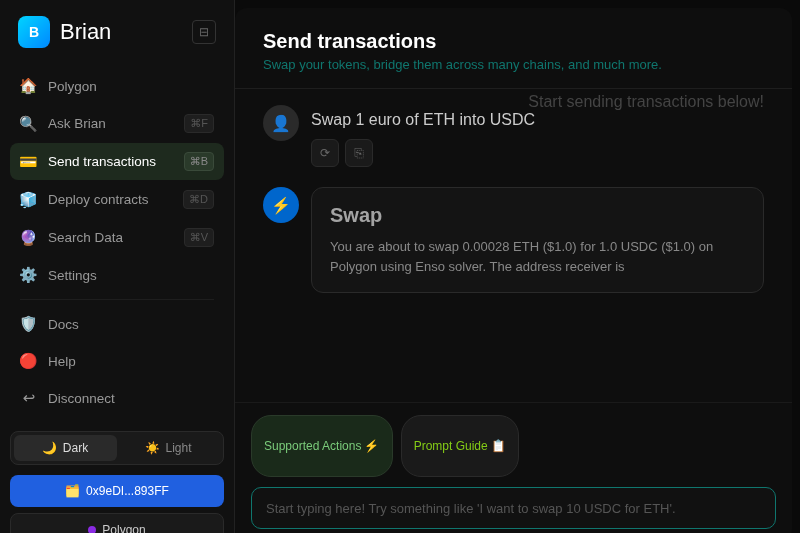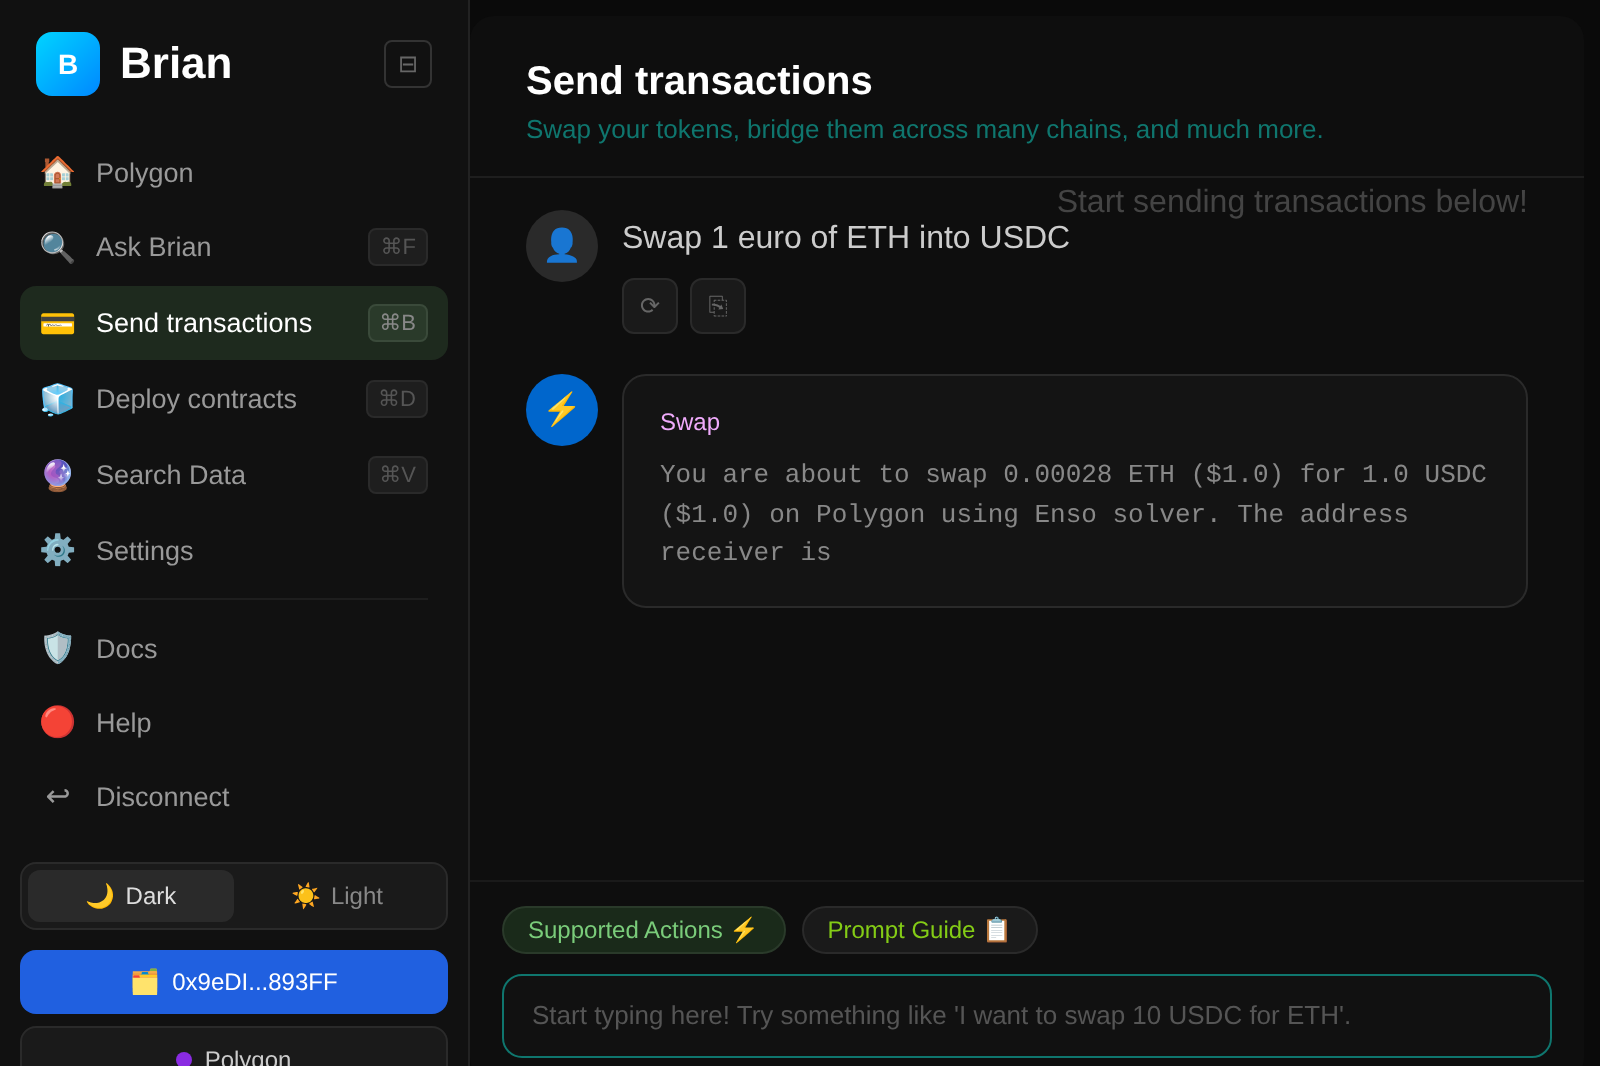--- a/index.html
+++ b/index.html
@@ -47,21 +47,21 @@
       display: flex;
       align-items: center;
       justify-content: center;
       font-weight: bold;
       font-size: 14px;
       color: #fff;
     }
 
     .logo-text {
       font-size: 22px;
-      font-weight: 700;
+      font-weight: 400;
       color: #fff;
     }
 
     .sidebar-collapse-btn {
       width: 24px;
       height: 24px;
       border: 1px solid #333;
       border-radius: 4px;
       background: transparent;
       display: flex;
@@ -313,51 +313,50 @@
     }
 
     .swap-card {
       background: #141414;
       border: 1px solid #2a2a2a;
       border-radius: 12px;
       padding: 16px 18px;
     }
 
     .swap-card-title {
-      font-size: 12px;
-      font-weight: 400;
-      color: #f0abfc;
+      font-size: 20px;
+      font-weight: 700;
+      color: #a3a3a3;
       margin-bottom: 10px;
     }
 
     .swap-card-desc {
       font-size: 13px;
       color: #888;
       line-height: 1.5;
-      font-family: Liberation Mono, monospace;
     }
 
     .main-footer {
       padding: 12px 16px;
       border-top: 1px solid #1a1a1a;
     }
 
     .footer-actions {
       display: flex;
       gap: 8px;
       margin-bottom: 10px;
     }
 
     .footer-btn {
       background: #1a2a1a;
       border: 1px solid #2a3a2a;
       border-radius: 20px;
       color: #7acc7a;
       font-size: 12px;
-      padding: 4px 12px;
+      padding: 23px 12px;
       cursor: pointer;
       display: flex;
       align-items: flex-start;
       gap: 5px;
     }
 
     .footer-btn.secondary {
       background: #1a1a1a;
       border-color: #2a2a2a;
       color: #84cc16;

